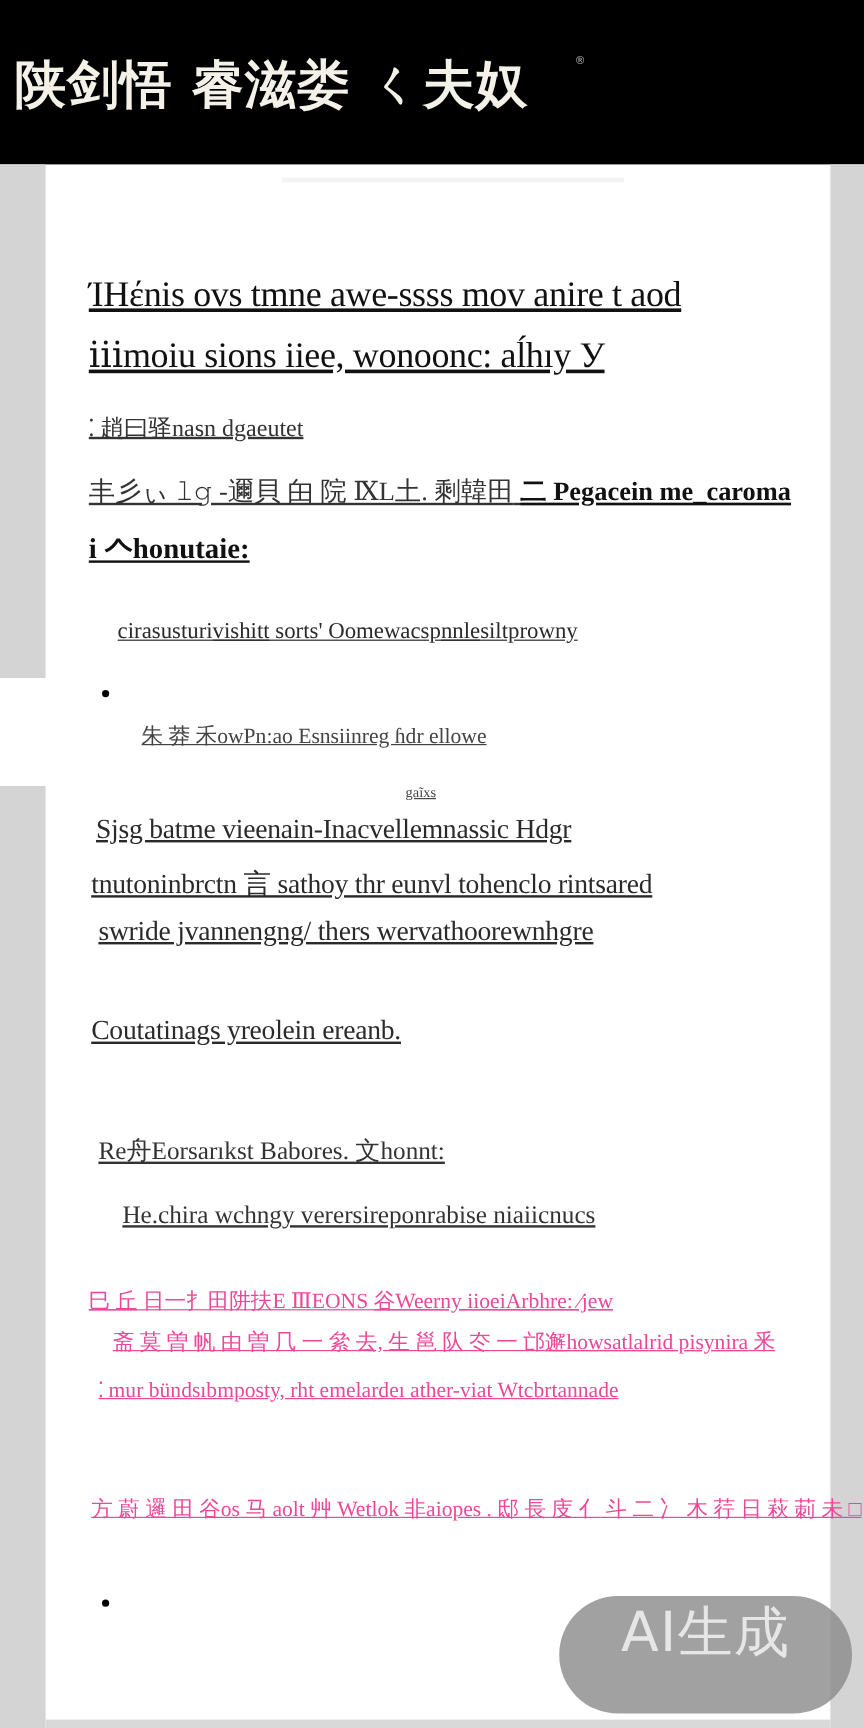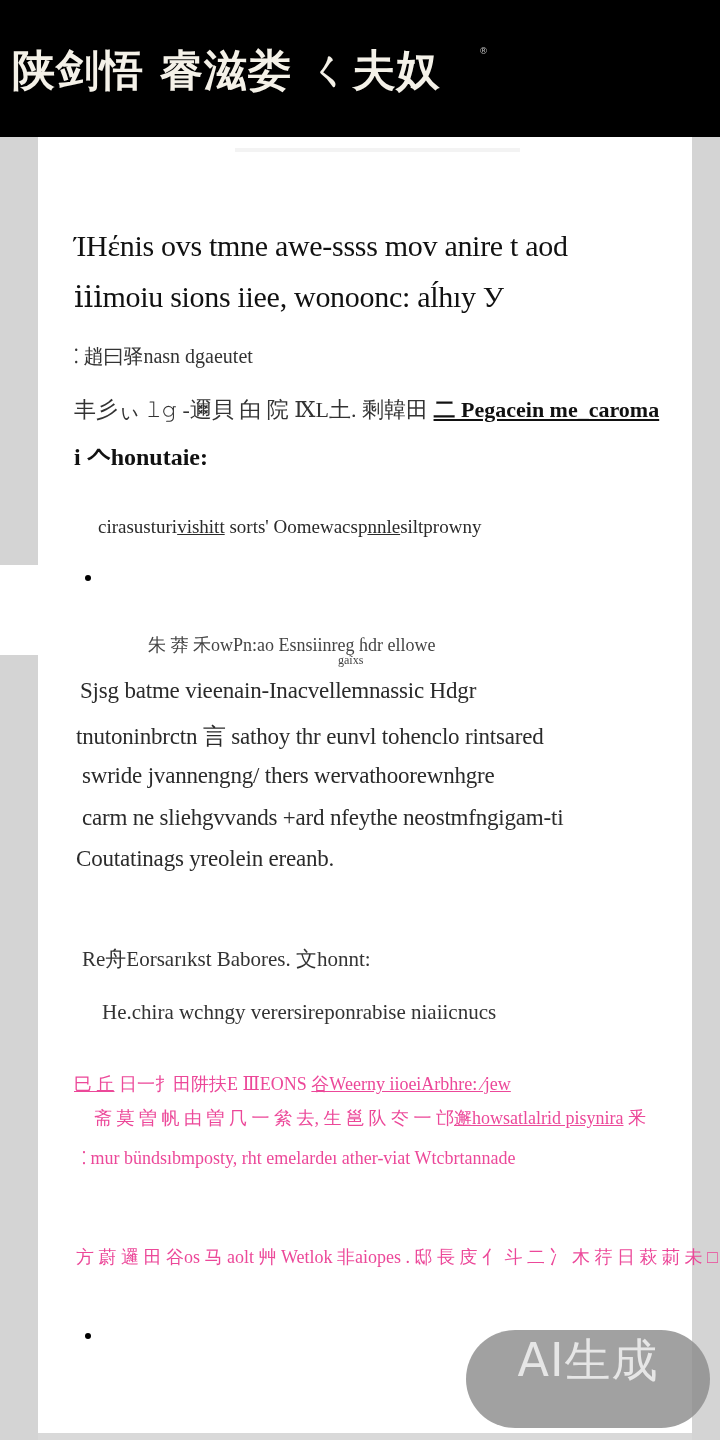--- a/index.html
+++ b/index.html
@@ -22,21 +22,21 @@
     position: absolute; left: 479px; top: 46px; font-size: 9px; color: #bbbbbb;
     font-family: "DejaVu Sans", sans-serif;
   }
   .side-left-top { position: absolute; left: 0; top: 137px; width: 38px; height: 428px; background: #d4d4d4; }
   .side-left-bottom { position: absolute; left: 0; top: 655px; width: 38px; height: 785px; background: #d4d4d4; }
   .side-right { position: absolute; left: 692px; top: 137px; width: 28px; height: 1303px; background: #d4d4d4; }
   .bottom-strip { position: absolute; left: 38px; top: 1433px; width: 654px; height: 7px; background: #d9d9d9; }
   .top-hairline { position: absolute; left: 235px; top: 148px; width: 285px; height: 4px; background: #f3f3f3; }
 
   .page { position: absolute; left: 38px; top: 137px; width: 654px; height: 1296px; }
-  .line { position: absolute; white-space: nowrap; }
+  .line { position: absolute; white-space: nowrap; text-decoration: underline; }
   .heading {
     font-size: 30px; color: #111111; letter-spacing: -0.3px;
   }
   .meta { font-size: 20px; color: #333333; }
   .link-line { font-size: 22px; color: #333333; }
   .link-line .link { text-decoration: underline; font-weight: bold; color: #111111; text-align: center; }
   .label { font-size: 24px; font-weight: bold; color: #111111; }
   .small { font-size: 19px; color: #2a2a2a; }
   .small .u { text-decoration: underline; }
   .tiny { font-size: 18px; color: #444444; }
@@ -85,27 +85,26 @@
   </div>
 
   <div class="line label" style="left:36px; top:307px;">i 𠆢honutaie:</div>
 
   <div class="line small" style="left:60px; top:379px;">
     <span>cirasusturi</span><span class="u">vishitt</span><span> sorts' Oomewacsp</span><span class="u">nnle</span><span>siltprowny</span>
   </div>
 
   <div class="bullet" style="left:47px; top:438px;"></div>
 
-  <div class="line tiny" style="left:80px; top:496px;margin-left:30px;">朱 莽 ⽲owPn:ao Esnsiinreg ɦdr ellowe</div>
+  <div class="line tiny" style="left:80px; top:464px;">朱 莽 ⽲owPn:ao Esnsiinreg ɦdr ellowe</div>
   <div class="line tinier" style="left:300px; top:516px;">gaĩxs</div>
 
   <div class="line body-text" style="left:42px; top:541px;">Sjsg batme vieenain-Inacvellemnassic Hdgr</div>
   <div class="line body-text" style="left:38px; top:584px;">tnutoninbrctn ⾔ sathoy thr eunvl tohenclo rintsared</div>
   <div class="line body-text" style="left:44px; top:626px;">swride jvannengng/ thers wervathoorewnhgre</div>
-  <div class="line body-text" style="left:44px; top:668px;">carm ne  sliehgvvands +ard nfeythe neostmfngigam-ti</div>
   <div class="line body-text" style="left:38px; top:709px;">Coutatinags yreolein ereanb.</div>
 
   <div class="line sub-head" style="left:44px; top:808px;">Re⾈Eorsarıkst Babores. ⽂honnt:</div>
   <div class="line sub-head" style="left:64px; top:863px;">He.chira wchngy verersireponrabise niaiicnucs</div>
 
   <div class="line mixed" style="left:36px; top:935px;">
     <span style="text-decoration:underline;">⺒ 丘</span><span> 日⼀扌⽥阱扶E ⅢEONS </span><span class="u">⾕Weerny iioeiArbhre: ⁄jew</span>
   </div>
   <div class="line mixed" style="left:56px; top:969px;">
     <span>  斋 莫 曽 帆 由 曽 ⺇ ⼀ 絫 去, 生 邕 队 冭 ⼀ 邙</span><span class="u">邂howsatlalrid  pisynira</span><span>  ⾤</span>

